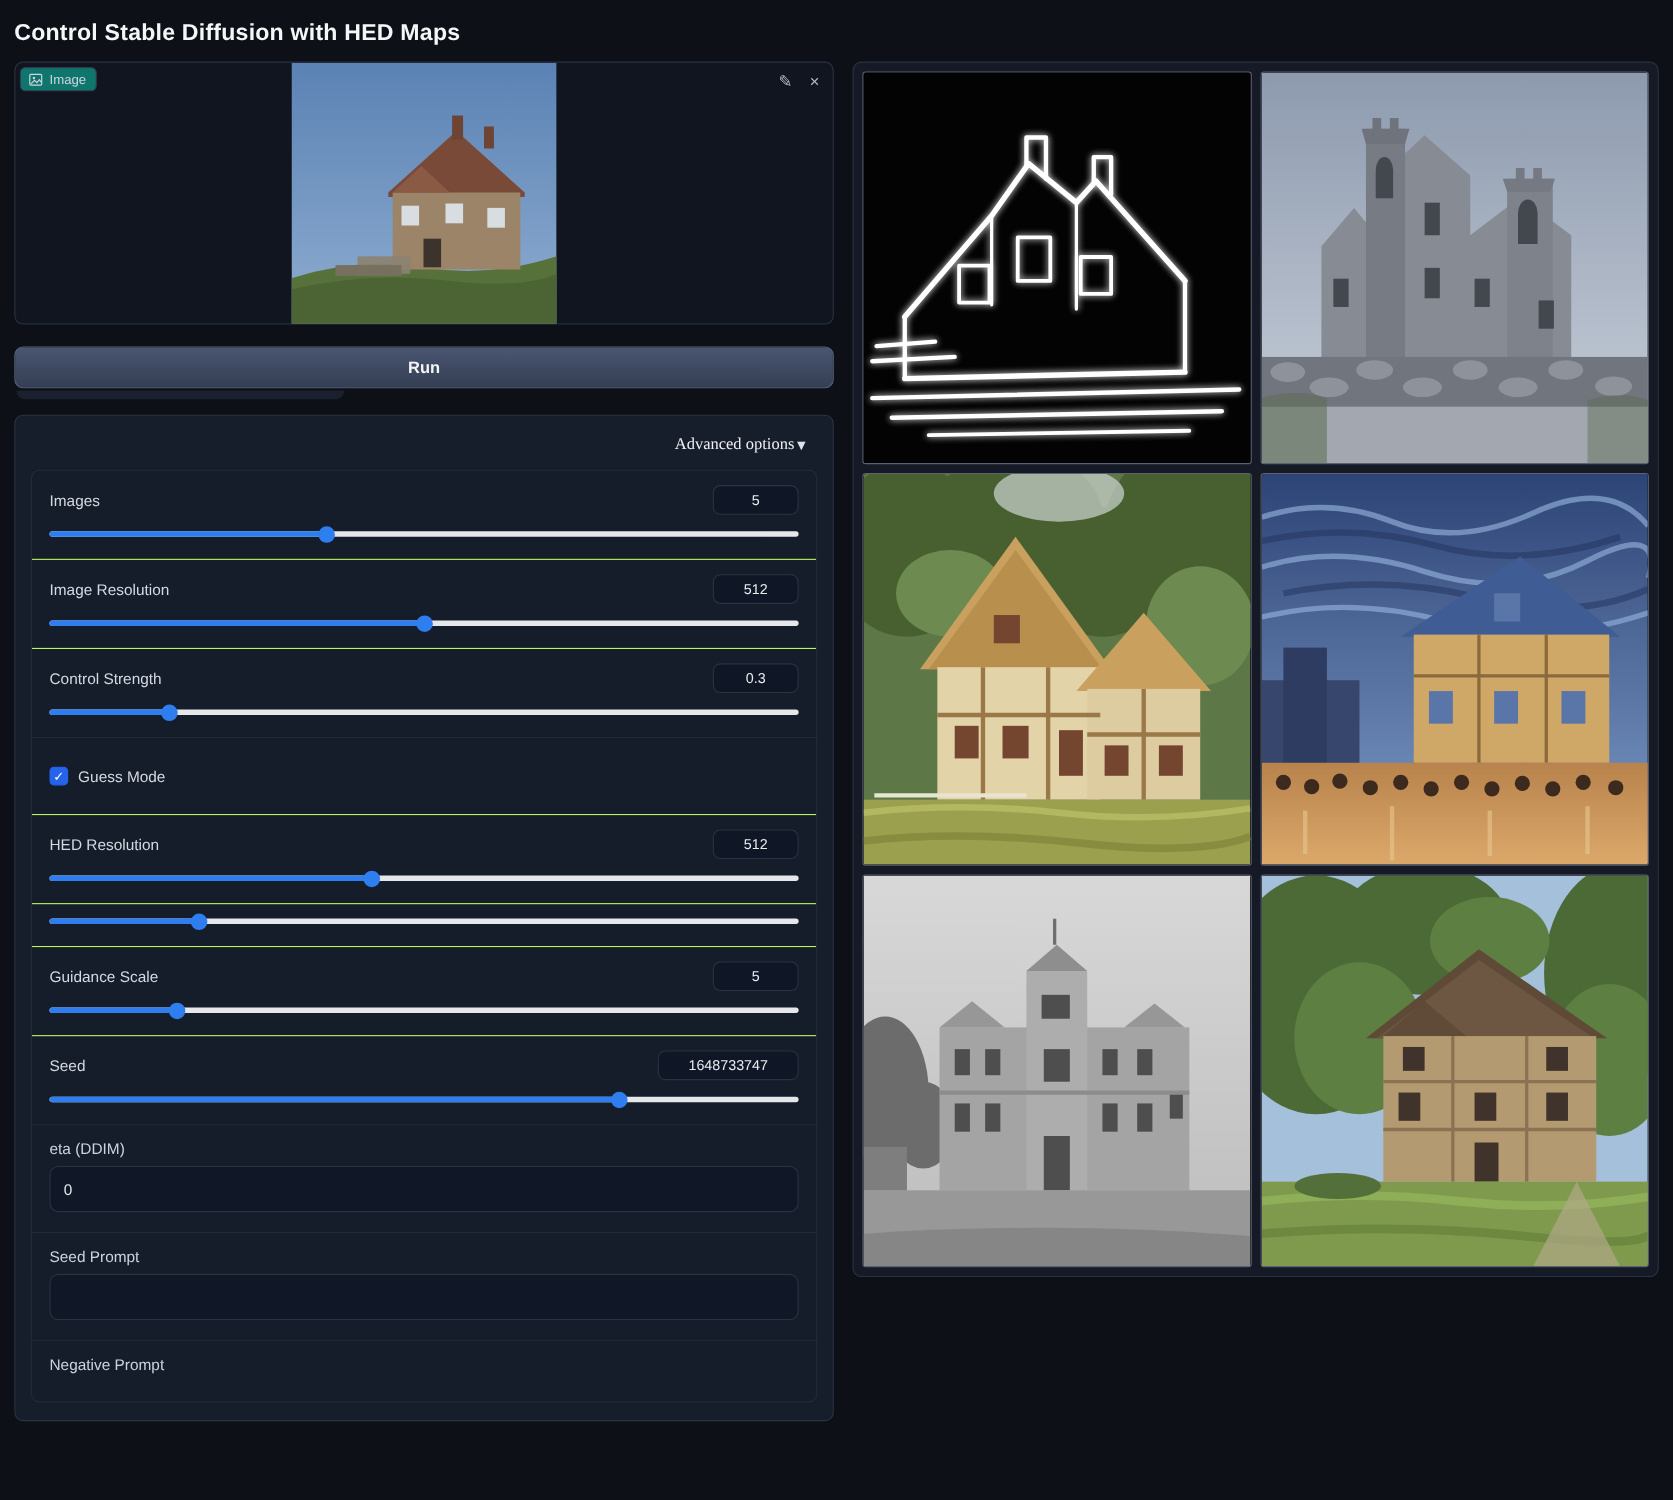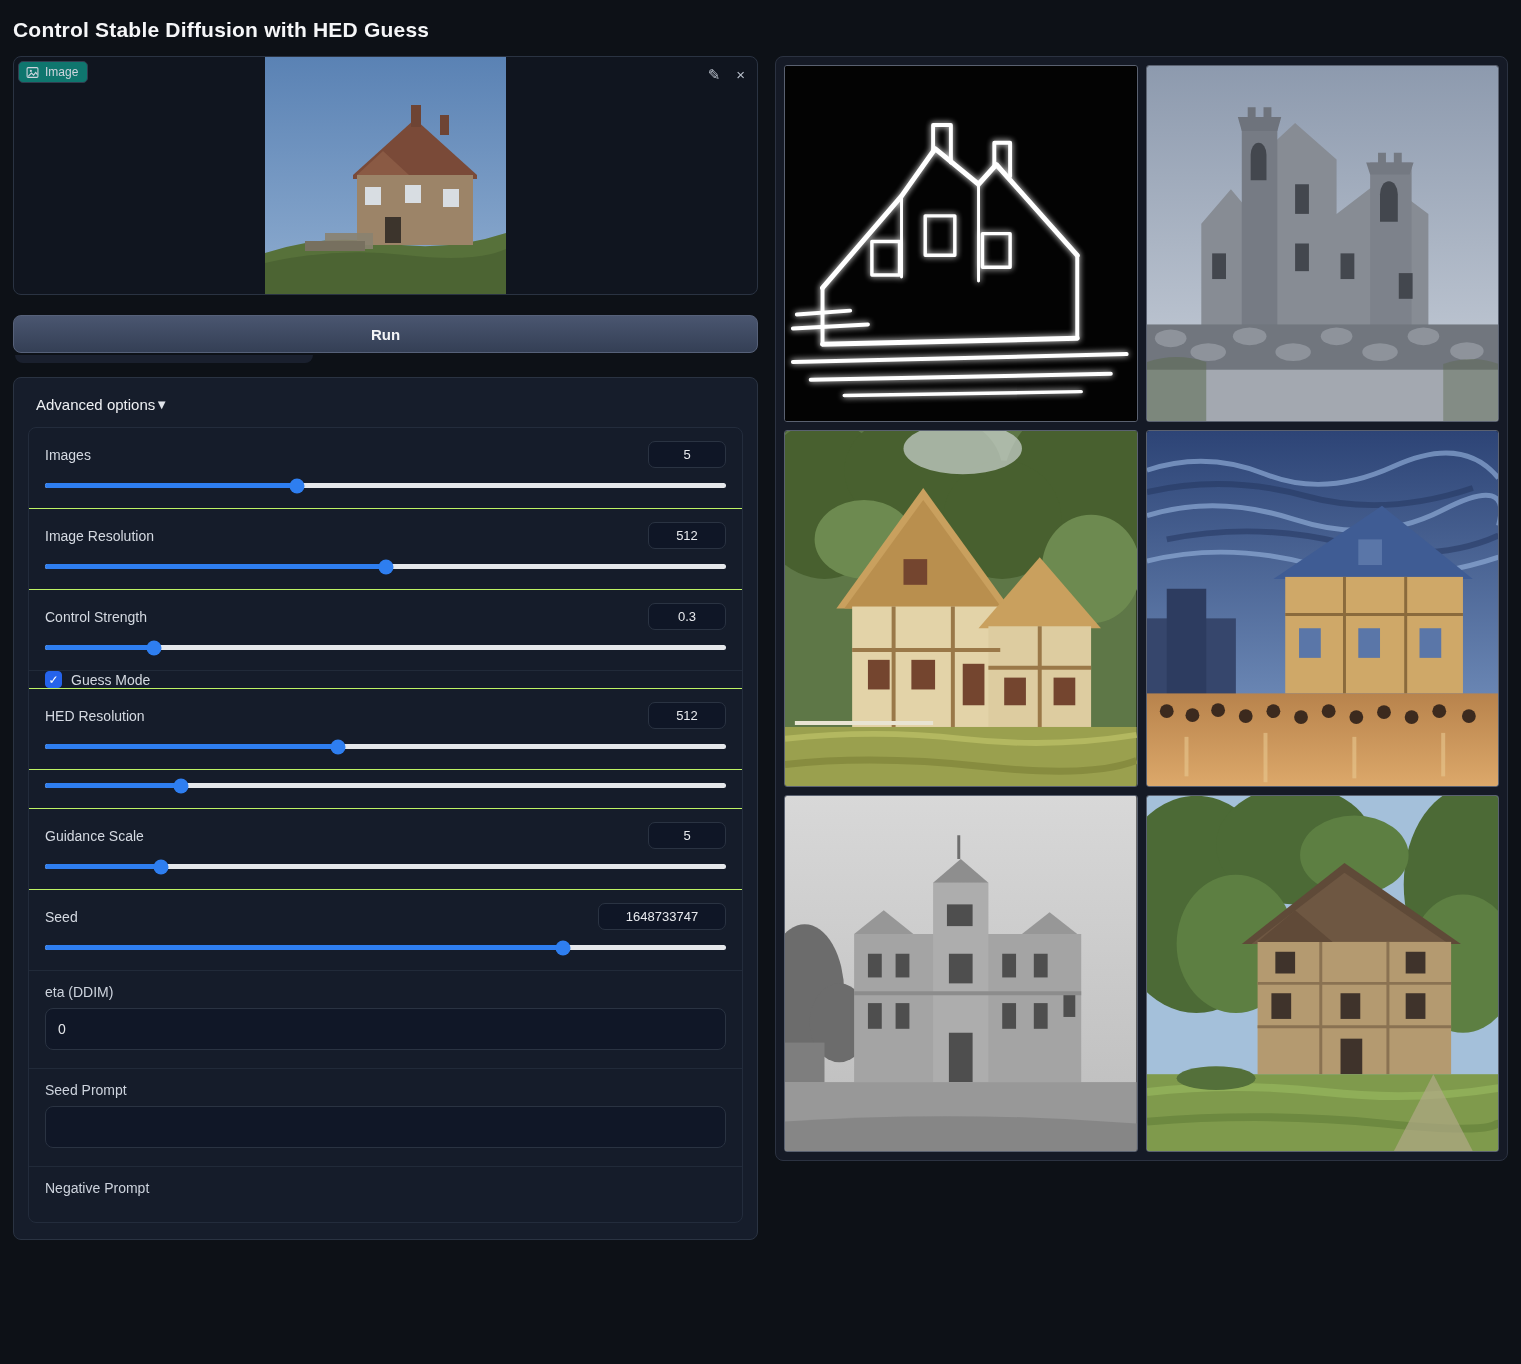--- a/index.html
+++ b/index.html
@@ -46,59 +46,59 @@
     width:100%; height:38px; margin-bottom:16px;
     background:linear-gradient(180deg,#4a5670 0%,#343f55 100%);
     border:1px solid #566179; border-radius:8px;
     color:#f3f4f6; font-size:15px; font-weight:700; cursor:pointer;
     font-family:"Liberation Sans",sans-serif;
   }
   .run-shadow { height:8px; border-radius:0 0 8px 8px; background:#232c3d; width:40%; margin:-14px 0 14px 2px; opacity:.6; }
 
   
   .advanced-block { padding:14px 14px 16px; }
-  .acc-header { display:flex; justify-content:flex-start; align-items:center; padding:4px 8px 14px 8px; cursor:pointer; }
+  .acc-header { display:flex; justify-content:flex-end; align-items:center; padding:4px 8px 14px 8px; cursor:pointer;font-family:Liberation Serif, serif; }
   .acc-title { font-size:15px; color:#eef0f3; }
   .acc-arrow { font-size:13px; color:#dfe3e9; }
   .controls { border:1px solid #232c3c; border-radius:8px; background:#151c2a; overflow:hidden; }
   .ctl-row { padding:13px 16px 20px; border-top:1px solid #bef264; }
   .ctl-row:first-child { border-top:none; }
   .slider-head { display:flex; justify-content:space-between; align-items:center; margin-bottom:15px; }
   .slider-label { font-size:14px; color:#d4d9e1; }
   .valbox {
     background:#0f1626; border:1px solid #2a3342; border-radius:7px;
     color:#e8eaee; font-size:13px; text-align:center; padding:5px 8px; width:78px;
     font-family:"Liberation Sans",sans-serif;
   }
   .valbox.wide { width:128px; }
   .track { position:relative; height:5px; background:#e5e7eb; border-radius:3px; }
   .fill { position:absolute; left:0; top:0; height:100%; background:#2e7ef0; border-radius:3px; }
   .handle {
     position:absolute; top:50%; width:15px; height:15px; border-radius:50%;
     background:#2e7ef0; transform:translate(-50%,-50%); cursor:grab;
   }
-  .checkbox-row { display:flex; align-items:center; gap:9px; padding:0 16px; border-top:1px solid #212a39; cursor:pointer; }
+  .checkbox-row { display:flex; align-items:center; gap:9px; padding:26px 16px; border-top:1px solid #212a39; cursor:pointer; }
   .checkbox { width:17px; height:17px; border-radius:4px; background:#0f1626; border:1px solid #2a3342;
               display:flex; align-items:center; justify-content:center; font-size:12px; color:#fff; }
   .checkbox.checked { background:#2563eb; border-color:#2563eb; }
   .checkbox.checked::after { content:"✓"; }
   .checkbox-label { font-size:14px; color:#d4d9e1; }
   .input-row { padding:13px 16px 18px; border-top:1px solid #212a39; }
   .input-row .text-input { height:42px; }
 
   
   .gallery-panel { background:#151a26; border:1px solid #2b3241; border-radius:8px; padding:8px; }
   .gallery-grid { display:grid; grid-template-columns:1fr 1fr; gap:8px; }
   .g-item { border:1px solid #5a6170; border-radius:3px; overflow:hidden; height:357px; cursor:pointer; background:#000; }
   .g-item svg { width:100%; height:100%; display:block; }
 </style>
 </head>
 <body>
 
-<h1 class="page-title">Control Stable Diffusion with HED Guess</h1>
+<h1 class="page-title">Control Stable Diffusion with HED Maps</h1>
 
 <div class="layout">
 
   <div class="left-col">
 
     <div class="block image-block">
       <div class="image-badge">
         <svg width="13" height="13" viewBox="0 0 24 24">
           <rect x="2" y="3" width="20" height="18" rx="2" fill="none" stroke="#cfd5de" stroke-width="2"></rect>
           <circle cx="9" cy="9" r="2" fill="#cfd5de"></circle>

